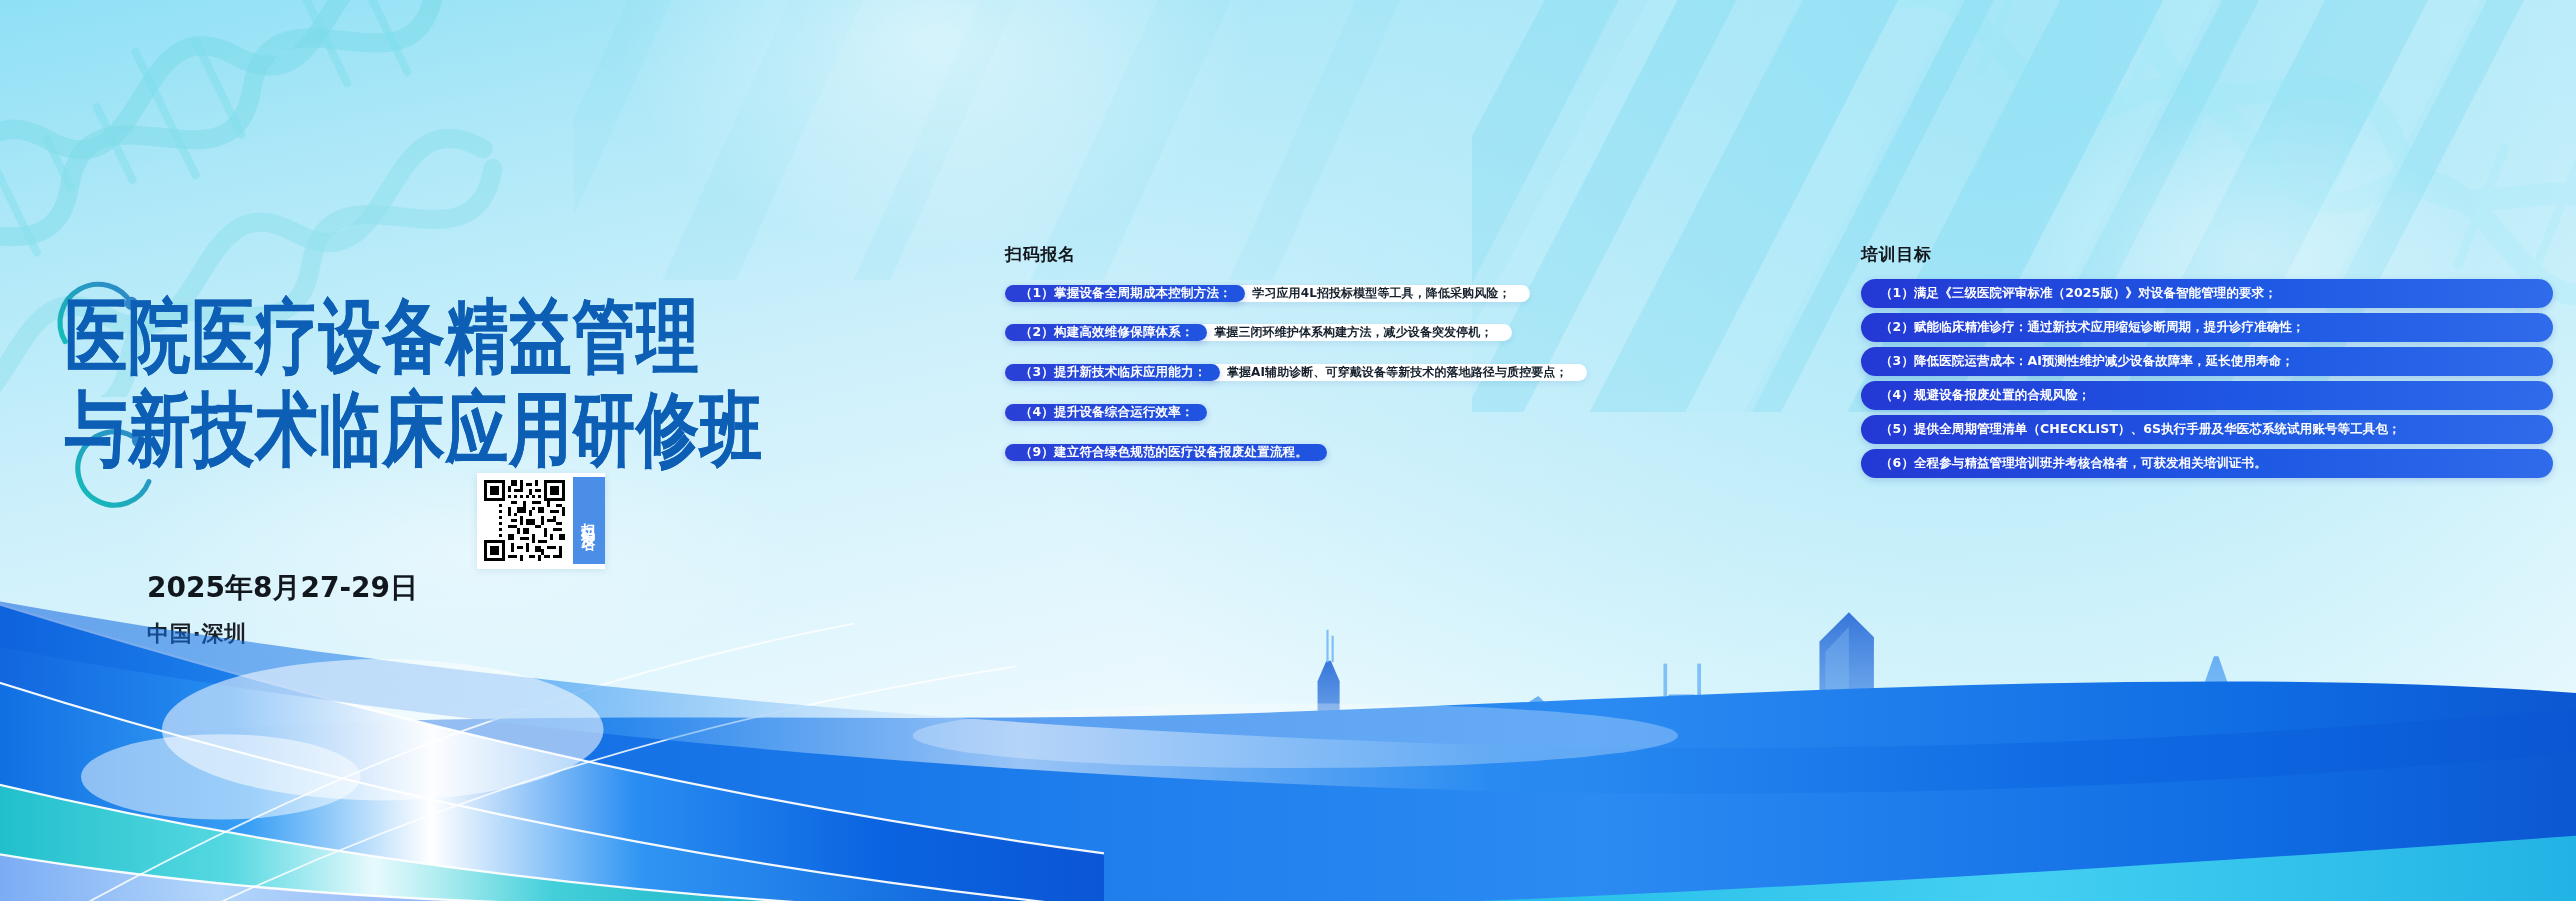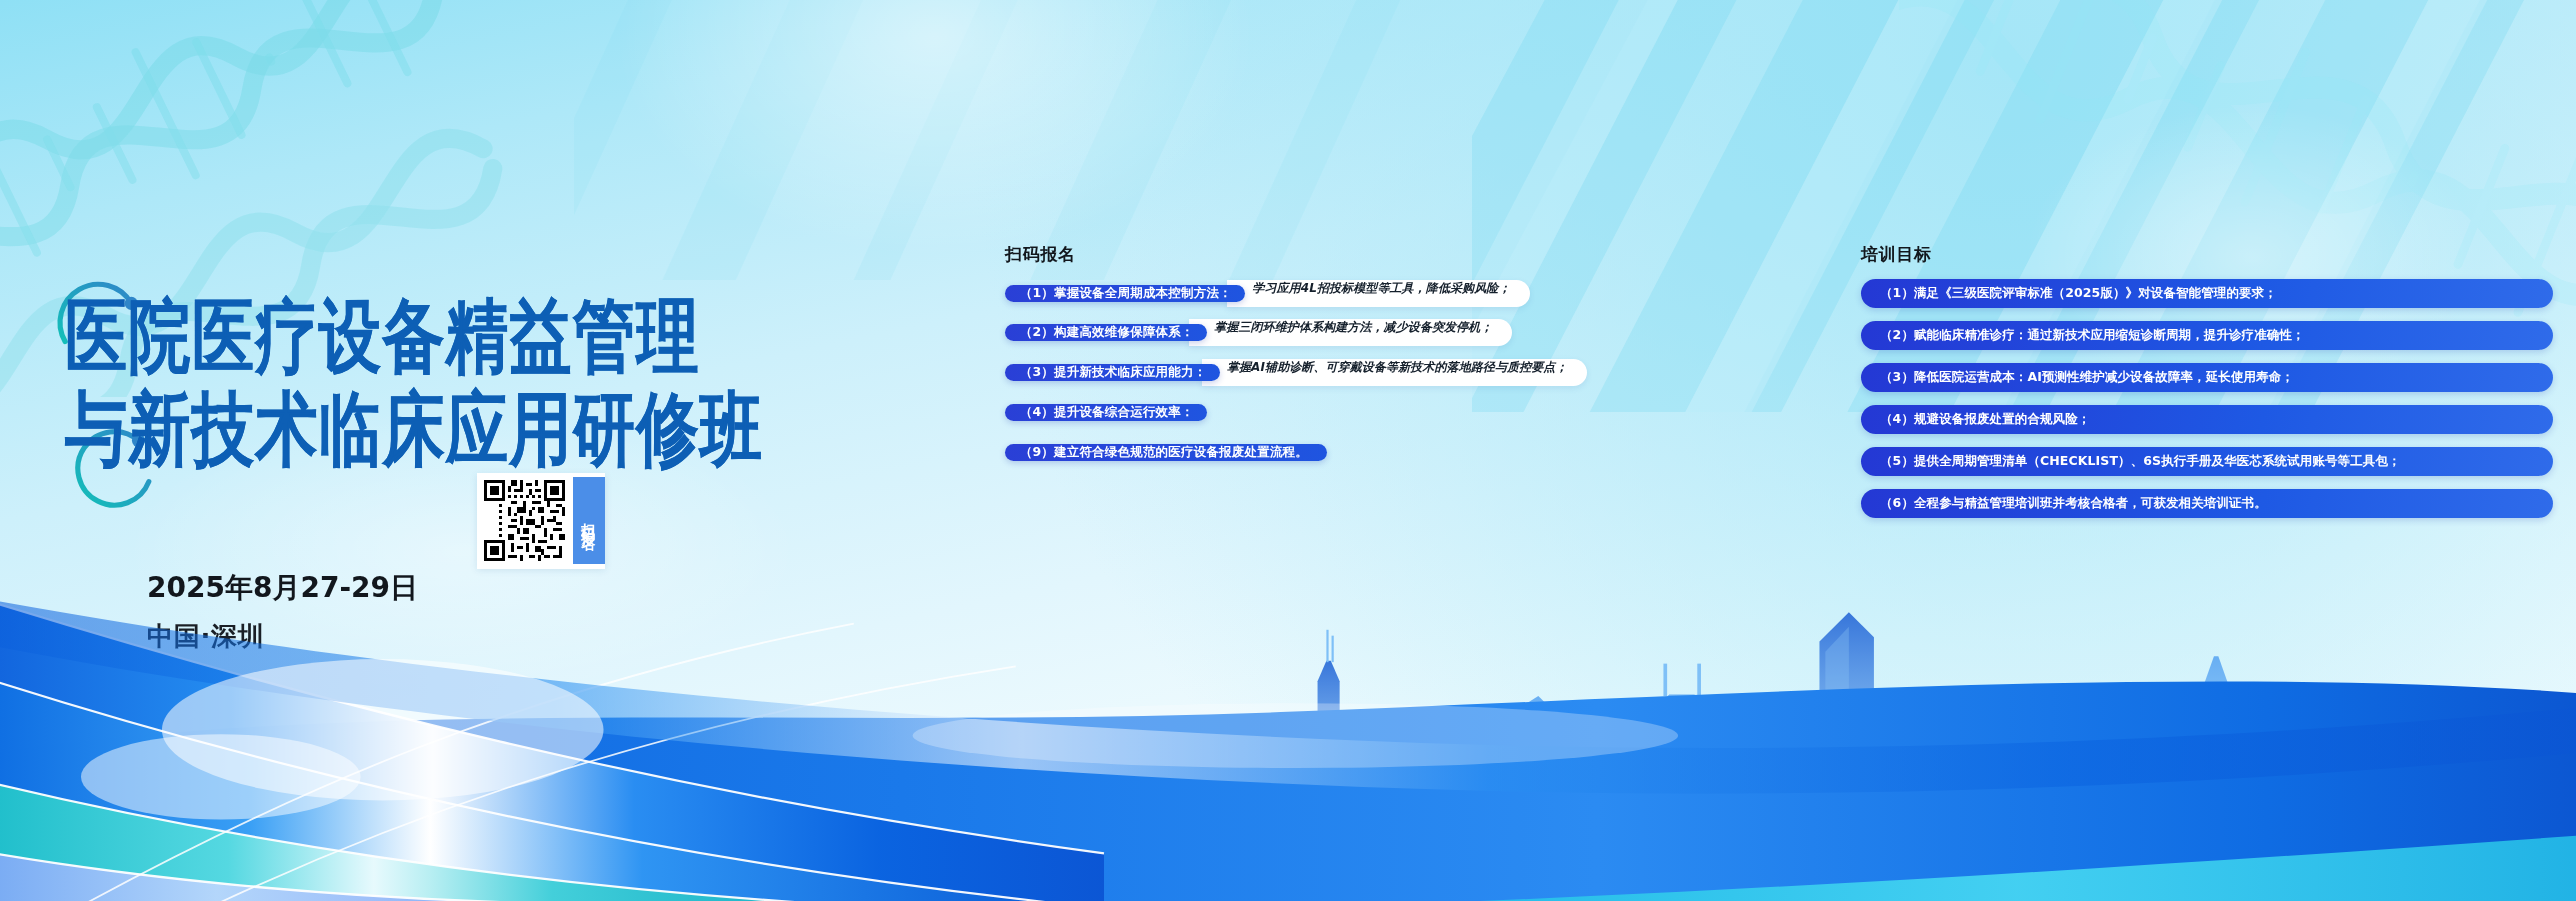--- a/index.html
+++ b/index.html
@@ -58,21 +58,21 @@
   
   #meta-block { position:absolute; left:147px; top:308px; }
   #event-date {
     font-family:"DejaVu Sans","Liberation Sans",sans-serif;
     font-weight:900; font-size:28px; color:#12171d; letter-spacing:0px;
     white-space:nowrap;
   }
   #event-city {
     margin-top:11.8px;
     font-family:"DejaVu Sans","Liberation Sans",sans-serif;
-    font-weight:600; font-size:26px; color:#1a1f26; letter-spacing:0.7px;
+    font-weight:600; font-size:22px; color:#1a1f26; letter-spacing:0.7px;
   }
 
   
   #qr-wrap {
     position:absolute; left:477px; top:473px;
     display:flex; align-items:stretch;
     background:#ffffff;
     padding:4.4px 0 4.4px 4.4px;
     box-shadow:0 1.5px 7.4px rgba(20,70,140,.12);
   }
@@ -112,36 +112,35 @@
     padding:0 13.2px 0 14.7px;
     font-size:12.5px; font-weight:800; letter-spacing:0.2px;
     white-space:nowrap; position:relative; z-index:2;
     font-family:"DejaVu Sans","Liberation Sans",sans-serif;
     box-shadow:0 2.2px 6.6px rgba(25,50,170,.22);
   }
   .goal-desc {
     background:#ffffff; color:#15202c;
     border-radius:0 14px 14px 0;
     display:flex; align-items:center;
-    padding:0 19px 10px 25px;
+    padding:0 19px 0 25px;
     margin-left:-17.7px;
     font-size:12px; font-weight:600; letter-spacing:0.1px;
     white-space:nowrap; position:relative; z-index:1;
     font-family:"DejaVu Sans","Liberation Sans",sans-serif;
     box-shadow:0 2.2px 6.6px rgba(30,80,160,.10);
-    font-style:italic;
   }
   .goal-row.solo .goal-label { border-radius:14px; padding-right:19px; }
 
   
   .benefit-row {
     background:linear-gradient(100deg,#2438d4 0%,#1e59e4 58%,#2f6bea 100%);
     color:#ffffff; border-radius:15.5px;
     height:29px; display:flex; align-items:center;
-    padding:0 19px; margin-bottom:13px;
+    padding:0 19px; margin-bottom:5px;
     font-size:12.5px; font-weight:700; letter-spacing:0.1px;
     white-space:nowrap;
     font-family:"DejaVu Sans","Liberation Sans",sans-serif;
     box-shadow:0 2.2px 7.4px rgba(25,55,175,.20);
   }
 
   
   #skyline  { position:absolute; left:876px; bottom:0;  width:1700px; height:309px; pointer-events:none; }
   #waves    { position:absolute; left:0; bottom:0; width:2576px; height:346px; pointer-events:none; }
   #datamesh { position:absolute; left:243px; bottom:0; width:1914px; height:221px; pointer-events:none; opacity:.85; }

